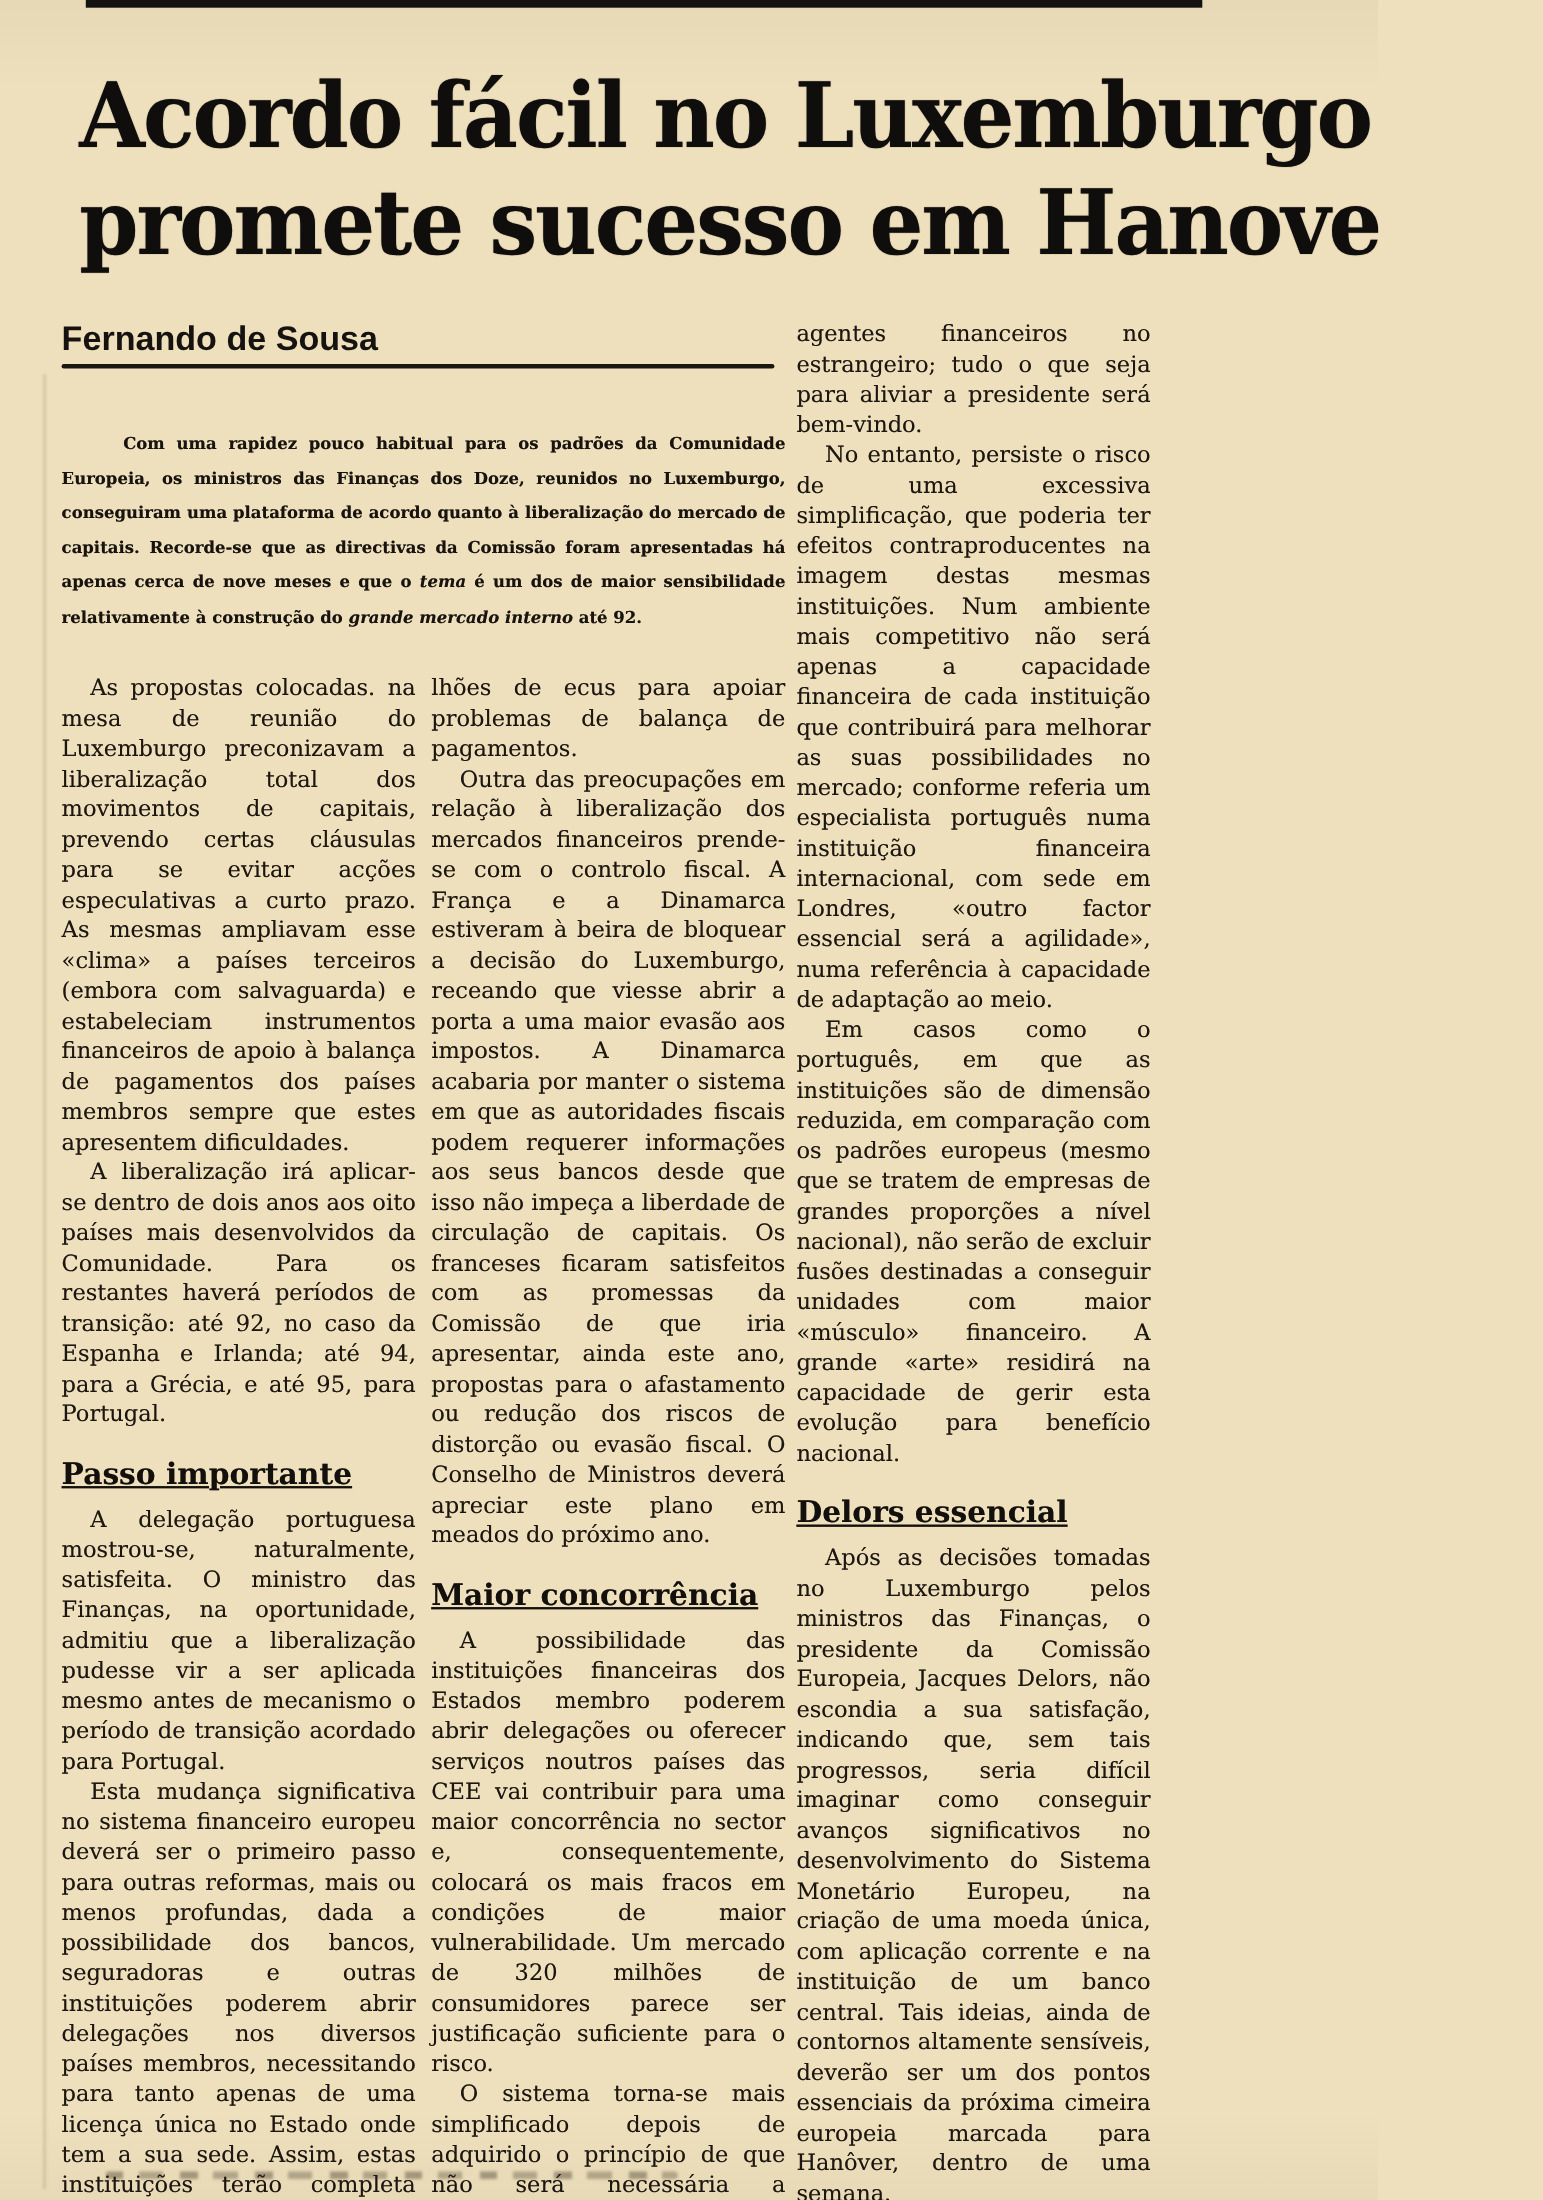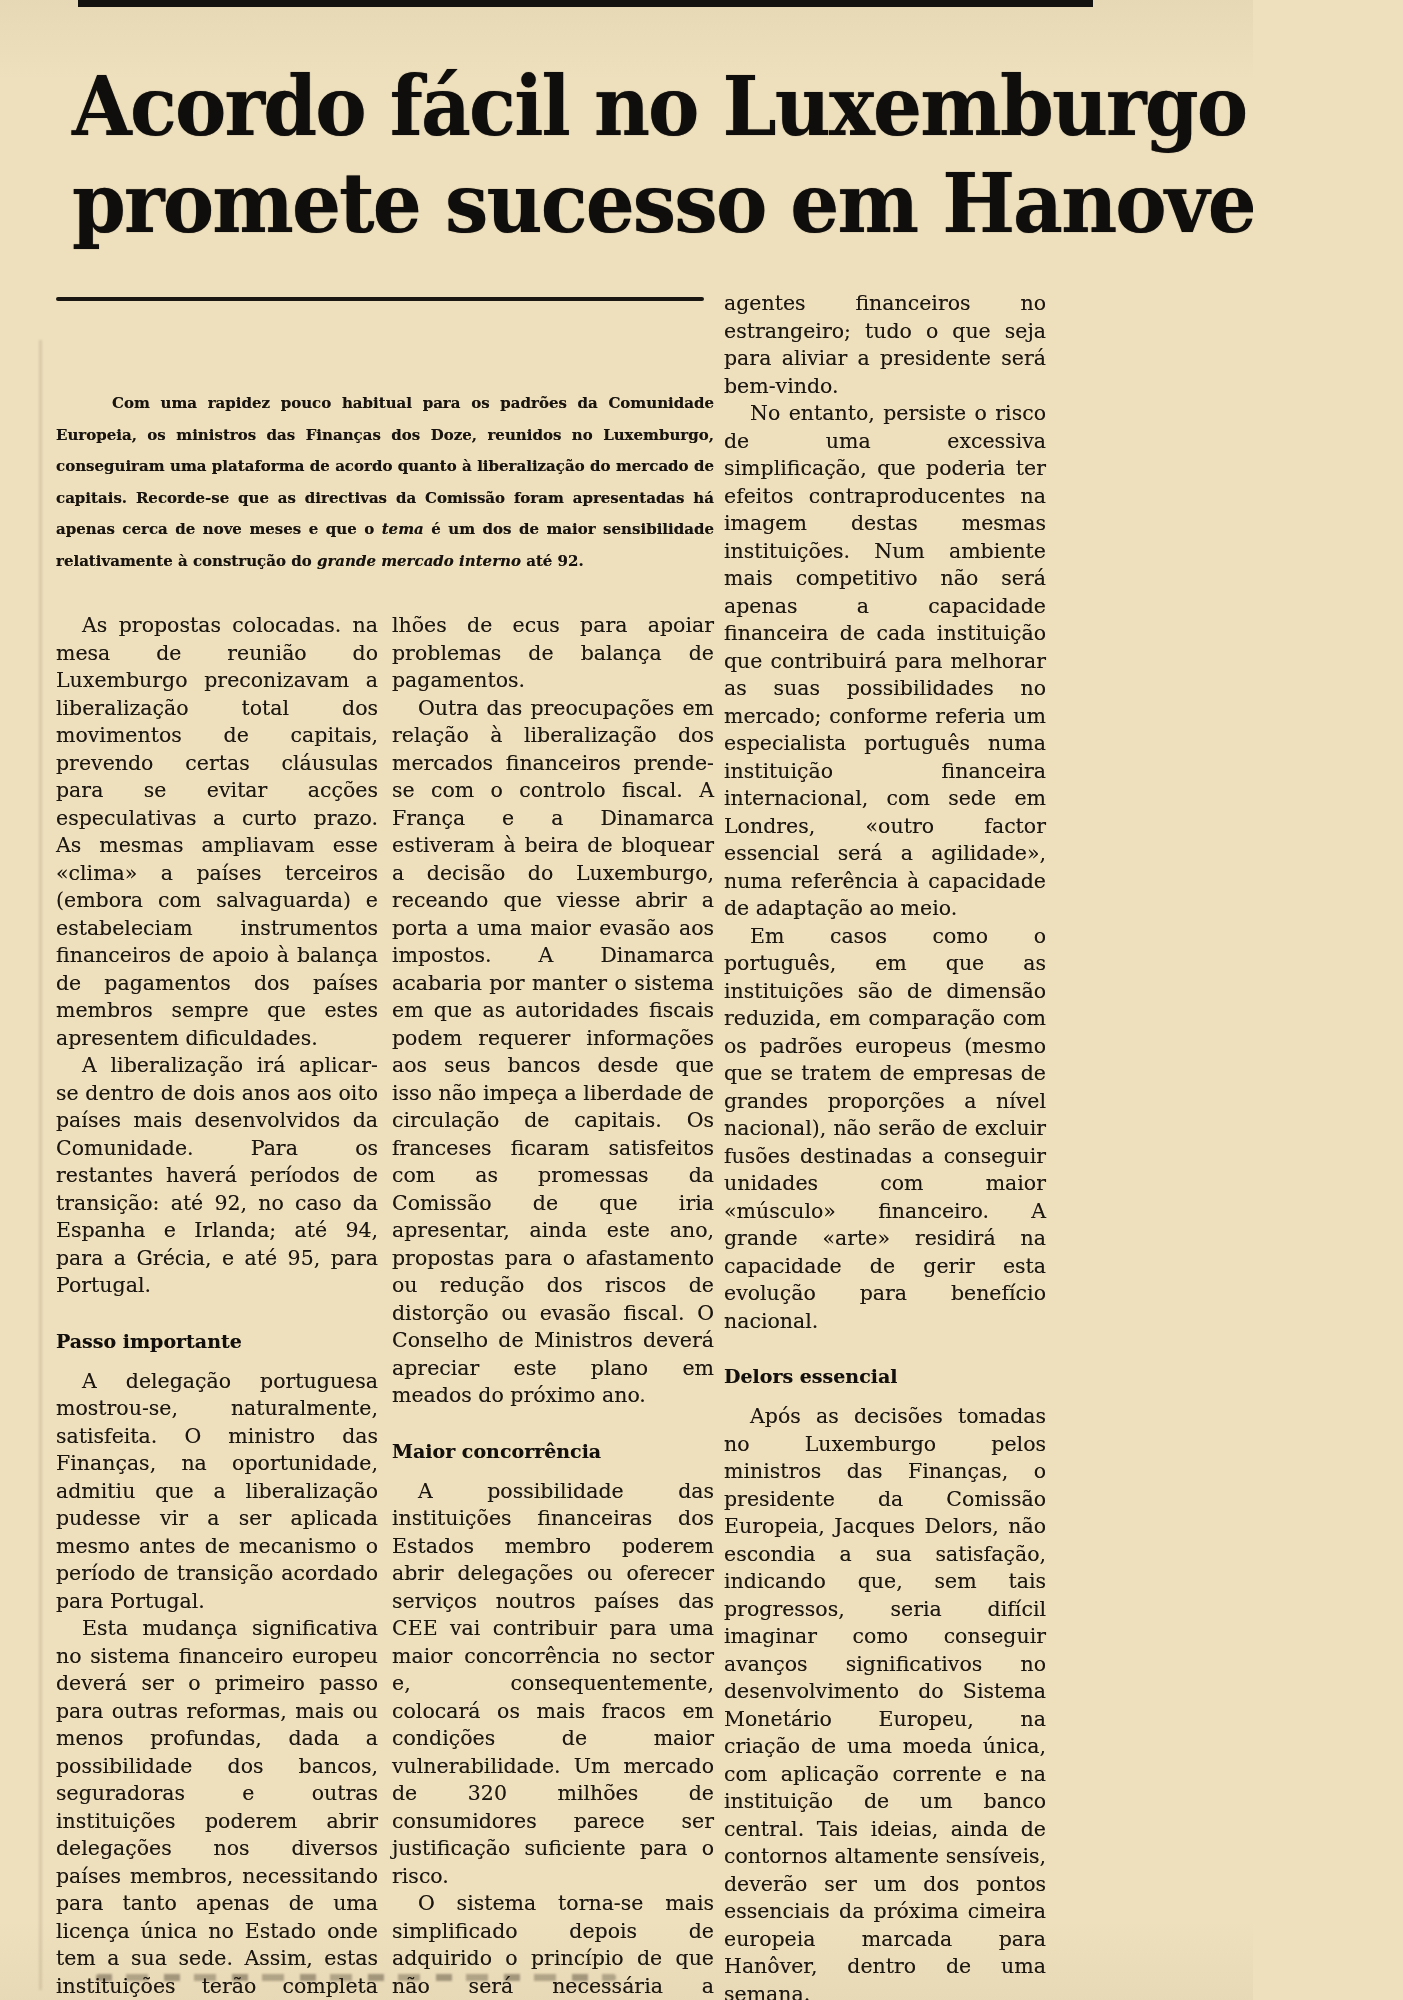--- a/index.html
+++ b/index.html
@@ -100,24 +100,25 @@
   .col-3 { left: 724px; top: 290px; height: 1700px; }
   .col p {
     margin: 0;
     text-indent: 26px;
   }
   .col p.no-indent { text-indent: 0; }
   .subhead {
     margin: 26px 0 12px 0;
     font-family: "DejaVu Serif", serif;
     font-weight: 700;
-    font-size: 19px;
+    font-size: 27px;
     line-height: 30px;
     text-indent: 0;
     color: #120f0c;
+    text-decoration: underline;
   }
   .bottom-fragment {
     position: absolute;
     left: 96px; top: 1974px;
     width: 520px; height: 7px;
     background: repeating-linear-gradient(90deg,
       rgba(45,35,22,0.38) 0 16px, rgba(45,35,22,0) 16px 30px,
       rgba(45,35,22,0.30) 30px 52px, rgba(45,35,22,0) 52px 68px);
     filter: blur(1.3px);
     border-radius: 3px;
@@ -130,20 +131,21 @@
 
   <div class="top-rule"></div>
   <div class="left-fold"></div>
 
   <h1 class="headline">
     <span class="hl-line">Acordo fácil no Luxemburgo</span>
     <span class="hl-line">promete sucesso em Hanover</span>
   </h1>
 
   <div class="byline-wrap">
+    <div class="byline">Fernando de Sousa</div>
     <div class="byline-rule"></div>
   </div>
 
   <p class="lead"><span>Com uma rapidez pouco habitual para os padrões da Comunidade Europeia, os ministros das Finanças dos Doze, reunidos no Luxemburgo, conseguiram uma plataforma de acordo quanto à liberalização do mercado de capitais. Recorde-se que as directivas da Comissão foram apresentadas há apenas cerca de nove meses e que o </span><em>tema</em><span> é um dos de maior sensibilidade relativamente à construção do </span><em>grande mercado interno</em><span> até 92.</span></p>
 
   <div class="col col-1">
     <p>As propostas colocadas. na mesa de reunião do Luxemburgo preconizavam a liberalização total dos movimentos de capitais, prevendo certas cláusulas para se evitar acções especulativas a curto prazo. As mesmas ampliavam esse «clima» a países terceiros (embora com salvaguarda) e estabeleciam instrumentos financeiros de apoio à balança de pagamentos dos países membros sempre que estes apresentem dificuldades.</p>
     <p>A liberalização irá aplicar-se dentro de dois anos aos oito países mais desenvolvidos da Comunidade. Para os restantes haverá períodos de transição: até 92, no caso da Espanha e Irlanda; até 94, para a Grécia, e até 95, para Portugal.</p>
     <h2 class="subhead">Passo importante</h2>
     <p>A delegação portuguesa mostrou-se, naturalmente, satisfeita. O ministro das Finanças, na oportunidade, admitiu que a liberalização pudesse vir a ser aplicada mesmo antes de mecanismo o período de transição acordado para Portugal.</p>

